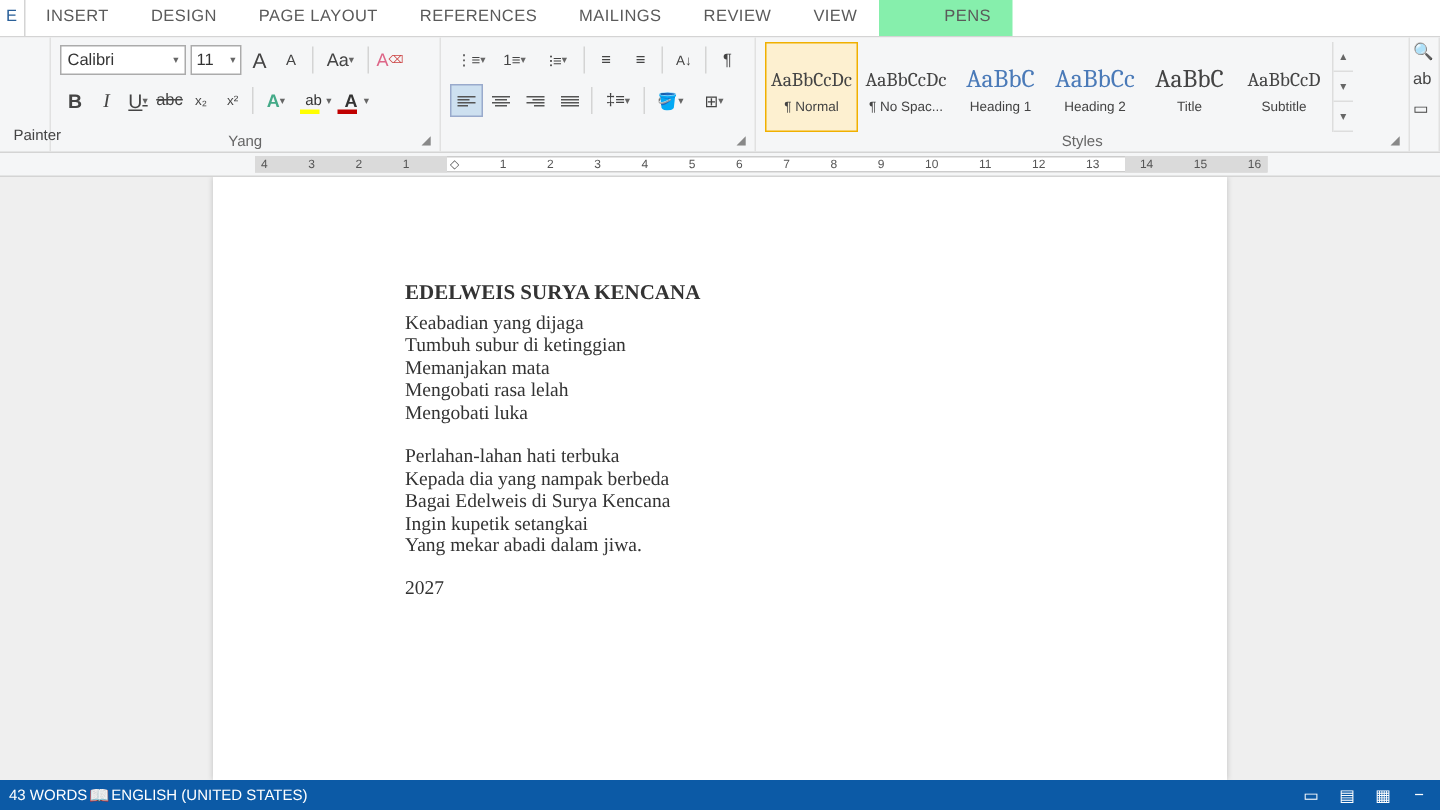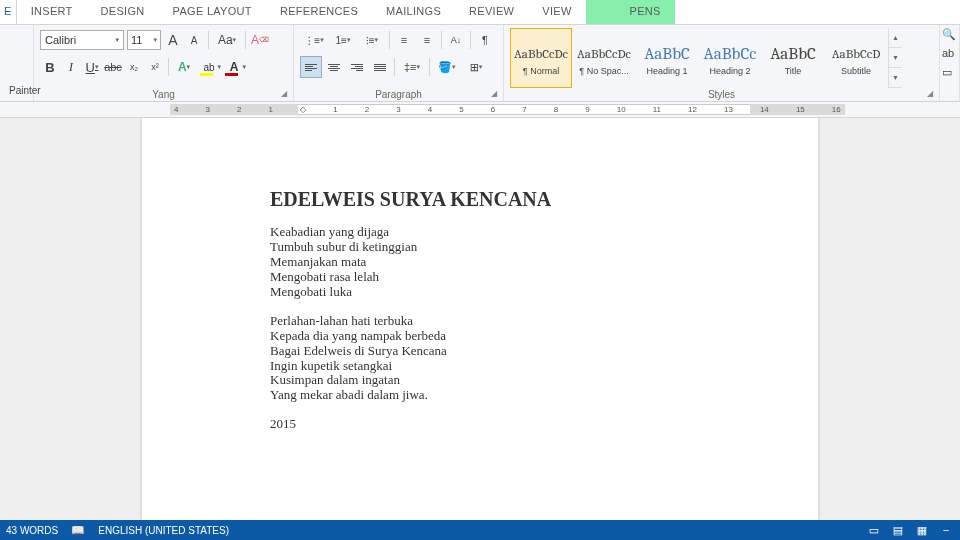--- a/index.html
+++ b/index.html
@@ -72,25 +72,25 @@
 
 .ruler { height: 16px; background: #f5f6f7; border-bottom: 1px solid #d4d4d4; display: flex; align-items: center; position: relative; font-size: 8px; color: #666; }
 .ruler-bg { position: absolute; left: 170px; right: 115px; top: 2px; bottom: 2px; background: #fff; border: 1px solid #ccc; }
 .ruler-dark-l { position: absolute; left: 170px; width: 128px; top: 2px; bottom: 2px; background: #dadada; }
 .ruler-dark-r { position: absolute; right: 115px; width: 95px; top: 2px; bottom: 2px; background: #dadada; }
 .ruler-marks { position: absolute; left: 170px; right: 115px; top: 0; bottom: 0; display: flex; justify-content: space-between; align-items: center; padding: 0 4px; }
 .ruler-num { font-size: 8px; color: #555; }
 
 .doc-area { background: #efefef; height: 402px; display: flex; justify-content: center; overflow: hidden; }
 .page { background: #fff; width: 676px; box-shadow: 0 0 4px rgba(0,0,0,0.2); padding: 70px 128px 20px 128px; }
-.doc-title { font-family: 'Times New Roman', serif; font-weight: bold; font-size: 20px; margin-bottom: 14px; }
+.doc-title { font-family: 'Times New Roman', serif; font-weight: bold; font-size: 14px; margin-bottom: 4px; }
 .doc-line { font-family: 'Times New Roman', serif; font-size: 13px; line-height: 1.15; }
 .stanza-gap { height: 14px; }
 
-.statusbar { position: absolute; bottom: 0; left: 0; right: 0; height: 20px; background: #0c5aa6; color: #fff; display: flex; align-items: center; font-size: 10px; padding: 0 6px; gap: 12px; }
+.statusbar { position: absolute; bottom: 0; left: 0; right: 0; height: 20px; background: #0c5aa6; color: #fff; display: flex; align-items: center; font-size: 10px; padding: 0 6px; }
 .statusbar .right { margin-left: auto; display: flex; gap: 8px; align-items: center; }
 .sb-icon { width: 16px; height: 14px; display: flex; align-items: center; justify-content: center; font-size: 11px; }
 </style>
 </head>
 <body>
 
 <div class="tabs">
   <div class="tab partial">E</div>
   <div class="tab">INSERT</div>
   <div class="tab">DESIGN</div>
@@ -220,21 +220,20 @@
               <div class="align-line l4"></div>
             </div>
           </div>
         <div class="sep"></div>
         <div class="para-btn wide">‡≡<span class="caret-sm">▾</span></div>
         <div class="sep"></div>
         <div class="para-btn wide">🪣<span class="caret-sm">▾</span></div>
         <div class="para-btn wide">⊞<span class="caret-sm">▾</span></div>
       </div>
     </div>
-    <div class="group-label">Paragraph</div>
     <div class="launcher">◢</div>
   </div>
 
   <div class="group styles-group">
     <div class="styles-row">
       <div class="style-box selected">
         <div class="style-preview">AaBbCcDc</div>
         <div class="style-name">¶ Normal</div>
       </div>
       <div class="style-box">
@@ -309,24 +308,23 @@
     <div class="doc-line">Keabadian yang dijaga</div>
     <div class="doc-line">Tumbuh subur di ketinggian</div>
     <div class="doc-line">Memanjakan mata</div>
     <div class="doc-line">Mengobati rasa lelah</div>
     <div class="doc-line">Mengobati luka</div>
     <div class="stanza-gap"></div>
     <div class="doc-line">Perlahan-lahan hati terbuka</div>
     <div class="doc-line">Kepada dia yang nampak berbeda</div>
     <div class="doc-line">Bagai Edelweis di Surya Kencana</div>
     <div class="doc-line">Ingin kupetik setangkai</div>
-    <div class="doc-line">Kusimpan dalam ingatan</div>
     <div class="doc-line">Yang mekar abadi dalam jiwa.</div>
     <div class="stanza-gap"></div>
-    <div class="doc-line">2015</div>
+    <div class="doc-line">2027</div>
   </div>
 </div>
 
 <div class="statusbar">
   <span>43 WORDS</span>
   <span class="sb-icon">📖</span>
   <span>ENGLISH (UNITED STATES)</span>
   <div class="right">
     <span class="sb-icon">▭</span>
     <span class="sb-icon">▤</span>

